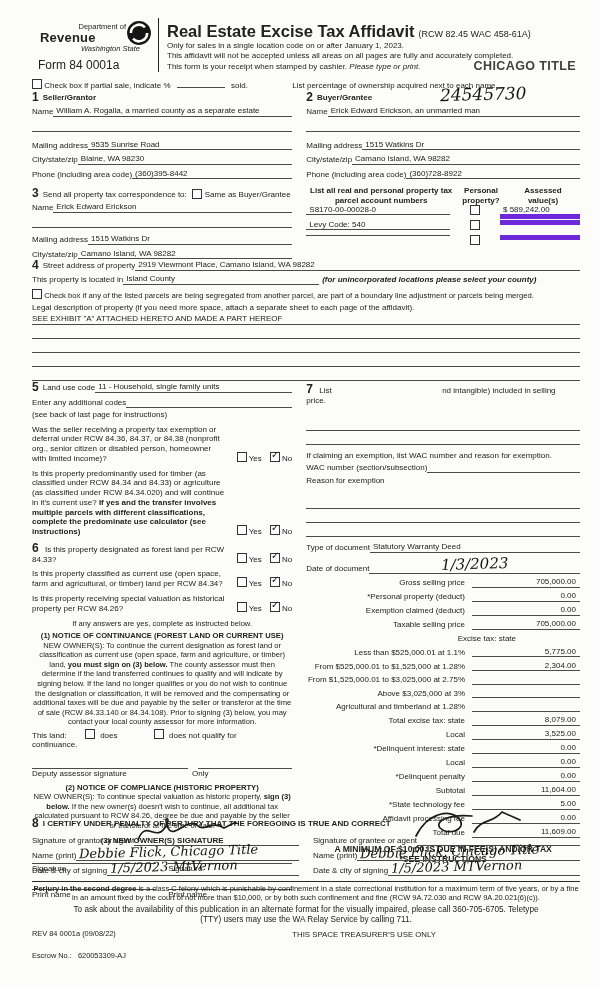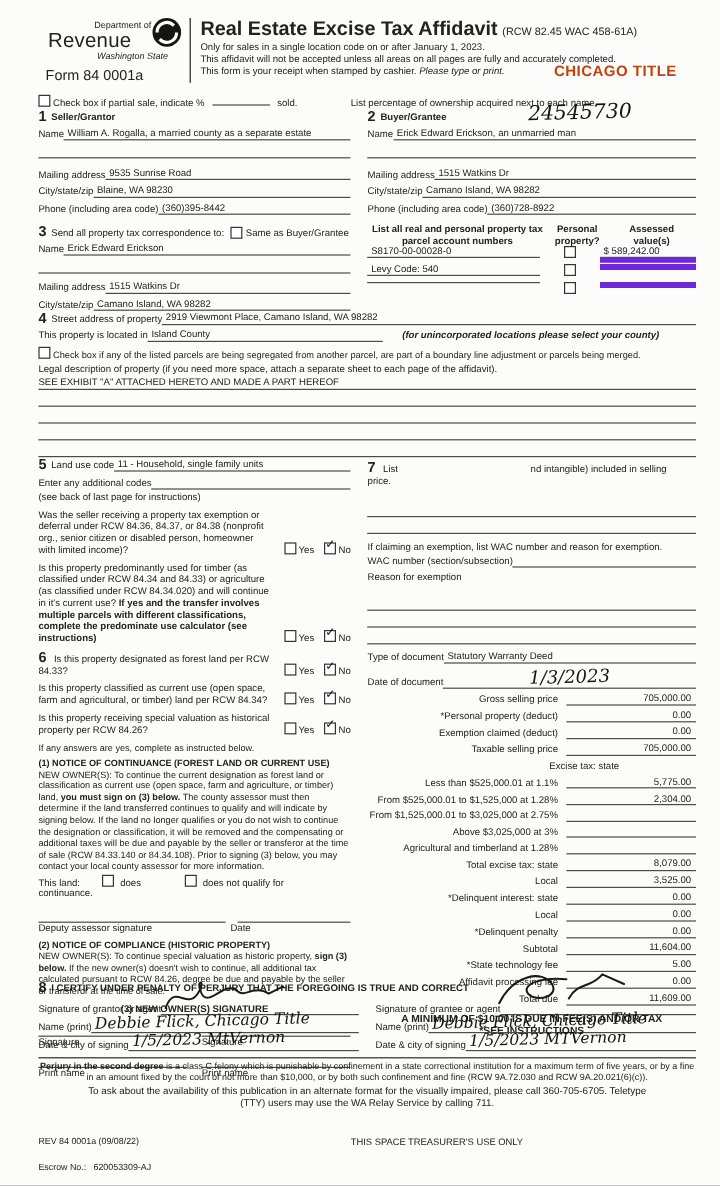--- a/index.html
+++ b/index.html
@@ -10,32 +10,32 @@
   .b{font-weight:bold}.i{font-style:italic}
   .row{display:flex;align-items:flex-end}
   .lbl{white-space:nowrap}
   .fill{flex:1;border-bottom:1px solid #4a4a4a;padding:0 3px;white-space:nowrap;min-height:9px;overflow:visible}
   .cb{display:inline-block;width:8px;height:8px;border:1px solid #333;background:#fff;position:relative;vertical-align:-1px;flex:none}
   .cb.ck::after{content:"✓";position:absolute;left:0;top:-4px;font-size:10px;color:#111}
   .secnum{font-weight:bold;font-size:12px;margin-right:4px;line-height:1}
   .sectitle{font-weight:bold}
   .hand{font-family:"DejaVu Serif",serif;font-style:italic;color:#141414;display:inline-block;transform:rotate(-1.5deg)}
   
-  .hdr{height:62px;display:flex;align-items:center}
+  .hdr{height:62px;display:flex;align-items:flex-end}
   .logo{width:122px;flex:none;position:relative;padding-top:4px}
   .logo .dept{font-size:7.5px;text-align:right;padding-right:28px}
-  .logo .rev{font-size:17px;font-weight:normal;letter-spacing:.2px;line-height:1;padding-left:8px}
+  .logo .rev{font-size:13px;font-weight:bold;letter-spacing:.2px;line-height:1;padding-left:8px}
   .logo .st{font-size:7.5px;font-style:italic;text-align:right;padding-right:14px}
   .logo .fno{font-size:12px;font-weight:normal;margin-top:5px;padding-left:6px}
   .logo svg{position:absolute;right:2px;top:2px}
   .vdiv{width:0;border-left:1.5px solid #222;height:54px;margin:2px 8px 0 4px;flex:none}
   .ttl{font-size:16.5px;font-weight:bold;line-height:1.05;white-space:nowrap}
   .ttl .ref{font-size:9px;font-weight:normal;margin-left:4px}
   .hnotes{font-size:8px;line-height:1.3;margin-top:1px;position:relative}
-  .cstamp{position:absolute;right:16px;bottom:-2px;font-size:12.5px;font-weight:bold;letter-spacing:.4px;color:#c2410c}
+  .cstamp{position:absolute;right:4px;bottom:-2px;font-size:12.5px;font-weight:bold;letter-spacing:.4px;color:#404040}
   
   .psale{height:17px;display:flex;align-items:flex-end;margin-top:2px}
   .psale .short{display:inline-block;width:48px;border-bottom:1px solid #4a4a4a;margin:0 4px}
   
   .cols{display:flex;gap:14px}
   .cl{width:47.5%;flex:none}
   .cr{flex:1;min-width:0}
   .gridA{height:168px}
   .gridB{height:432px}
   .mt2{margin-top:2px}.mt3{margin-top:3px}.mt4{margin-top:4px}.mt5{margin-top:5px}
@@ -52,34 +52,34 @@
   .blank{border-bottom:1px solid #4a4a4a;height:13px}
   
   .stamp{position:absolute;left:318px;top:300px;width:180px;text-align:center;
          font-family:"DejaVu Sans Mono",monospace;font-size:9px;line-height:11.6px;
          color:#3a3a3a;letter-spacing:.2px;z-index:5;white-space:nowrap}
   
   .q{display:flex;margin-top:5px}
   .q .txt{flex:1;padding-right:5px;line-height:1.22}
   .yn{white-space:nowrap;align-self:flex-end;flex:none}
   .yn .cb{margin:0 2px 0 6px}
-  .para{font-size:7.6px;line-height:9.6px;text-align:left}
+  .para{font-size:7.6px;line-height:9.6px;text-align:center}
   .ctr{text-align:center}
   
   .sp7{display:inline-block;width:106px}
   
   .trow{display:flex;align-items:flex-end;margin-top:3.4px}
   .tlabel{flex:1;text-align:right;padding-right:7px;white-space:nowrap}
   .tval{width:100px;flex:none;border-bottom:1px solid #4a4a4a;text-align:right;padding:0 4px;min-height:9px}
   .texhead{text-align:right;margin:4px 64px 0 0}
   
   .sigblk{position:relative;flex:1}
   .sigblk svg{position:absolute;z-index:4}
   
-  .foot{display:flex;margin-top:22px;font-size:7.4px}
+  .foot{display:flex;margin-top:5px;font-size:7.4px}
   .foot .fl{width:47.5%}
   .smallp{font-size:7.5px;line-height:9.4px}
 </style>
 </head>
 <body>
 
 <div class="page">
 
   <div class="hand" style="position:absolute;left:440px;top:84px;font-size:17px">24545730</div>
 
@@ -230,21 +230,21 @@
 
   <div class="sec4">
     <div class="row">
       <span class="secnum">4</span>
       <span class="lbl">Street address of property</span>
       <span class="fill">2919 Viewmont Place, Camano Island, WA 98282</span>
     </div>
     <div class="row mt3">
       <span class="lbl">This property is located in</span>
       <span class="fill" style="flex:0 0 190px">Island County</span>
-      <span class="b i" style="margin-left:16px">(for unincorporated locations please select your county)</span>
+      <span class="b i" style="margin-left:3px">(for unincorporated locations please select your county)</span>
     </div>
     <div class="mt4" style="font-size:7.7px">
       <span class="cb"></span>
       <span>Check box if any of the listed parcels are being segregated from another parcel, are part of a boundary line adjustment or parcels being merged.</span>
     </div>
     <div class="mt3">
       <span>Legal description of property (if you need more space, attach a separate sheet to each page of the affidavit).</span>
     </div>
     <div class="row mt2">
       <span class="fill" style="padding-left:0">SEE EXHIBIT "A" ATTACHED HERETO AND MADE A PART HEREOF</span>
@@ -323,21 +323,21 @@
         <span>does not qualify for</span>
       </div>
       <div>continuance.</div>
 
       <div class="row mt9">
         <span class="fill" style="flex:0 0 150px"></span>
         <span class="fill" style="margin-left:10px"></span>
       </div>
       <div class="row">
         <span style="width:160px">Deputy assessor signature</span>
-        <span>Date</span>
+        <span>Only</span>
       </div>
 
       <div class="b para mt4">(2) NOTICE OF COMPLIANCE (HISTORIC PROPERTY)</div>
       <div class="para">
         <span>NEW OWNER(S): To continue special valuation as historic property, </span><span class="b">sign (3) below.</span><span> If the new owner(s) doesn't wish to continue, all additional tax calculated pursuant to RCW 84.26, degree be due and payable by the seller or transferor at the time of sale.</span>
       </div>
       <div class="b ctr mt5">(3) NEW OWNER(S) SIGNATURE</div>
 
       <div class="row mt9">
         <span class="fill"></span>

